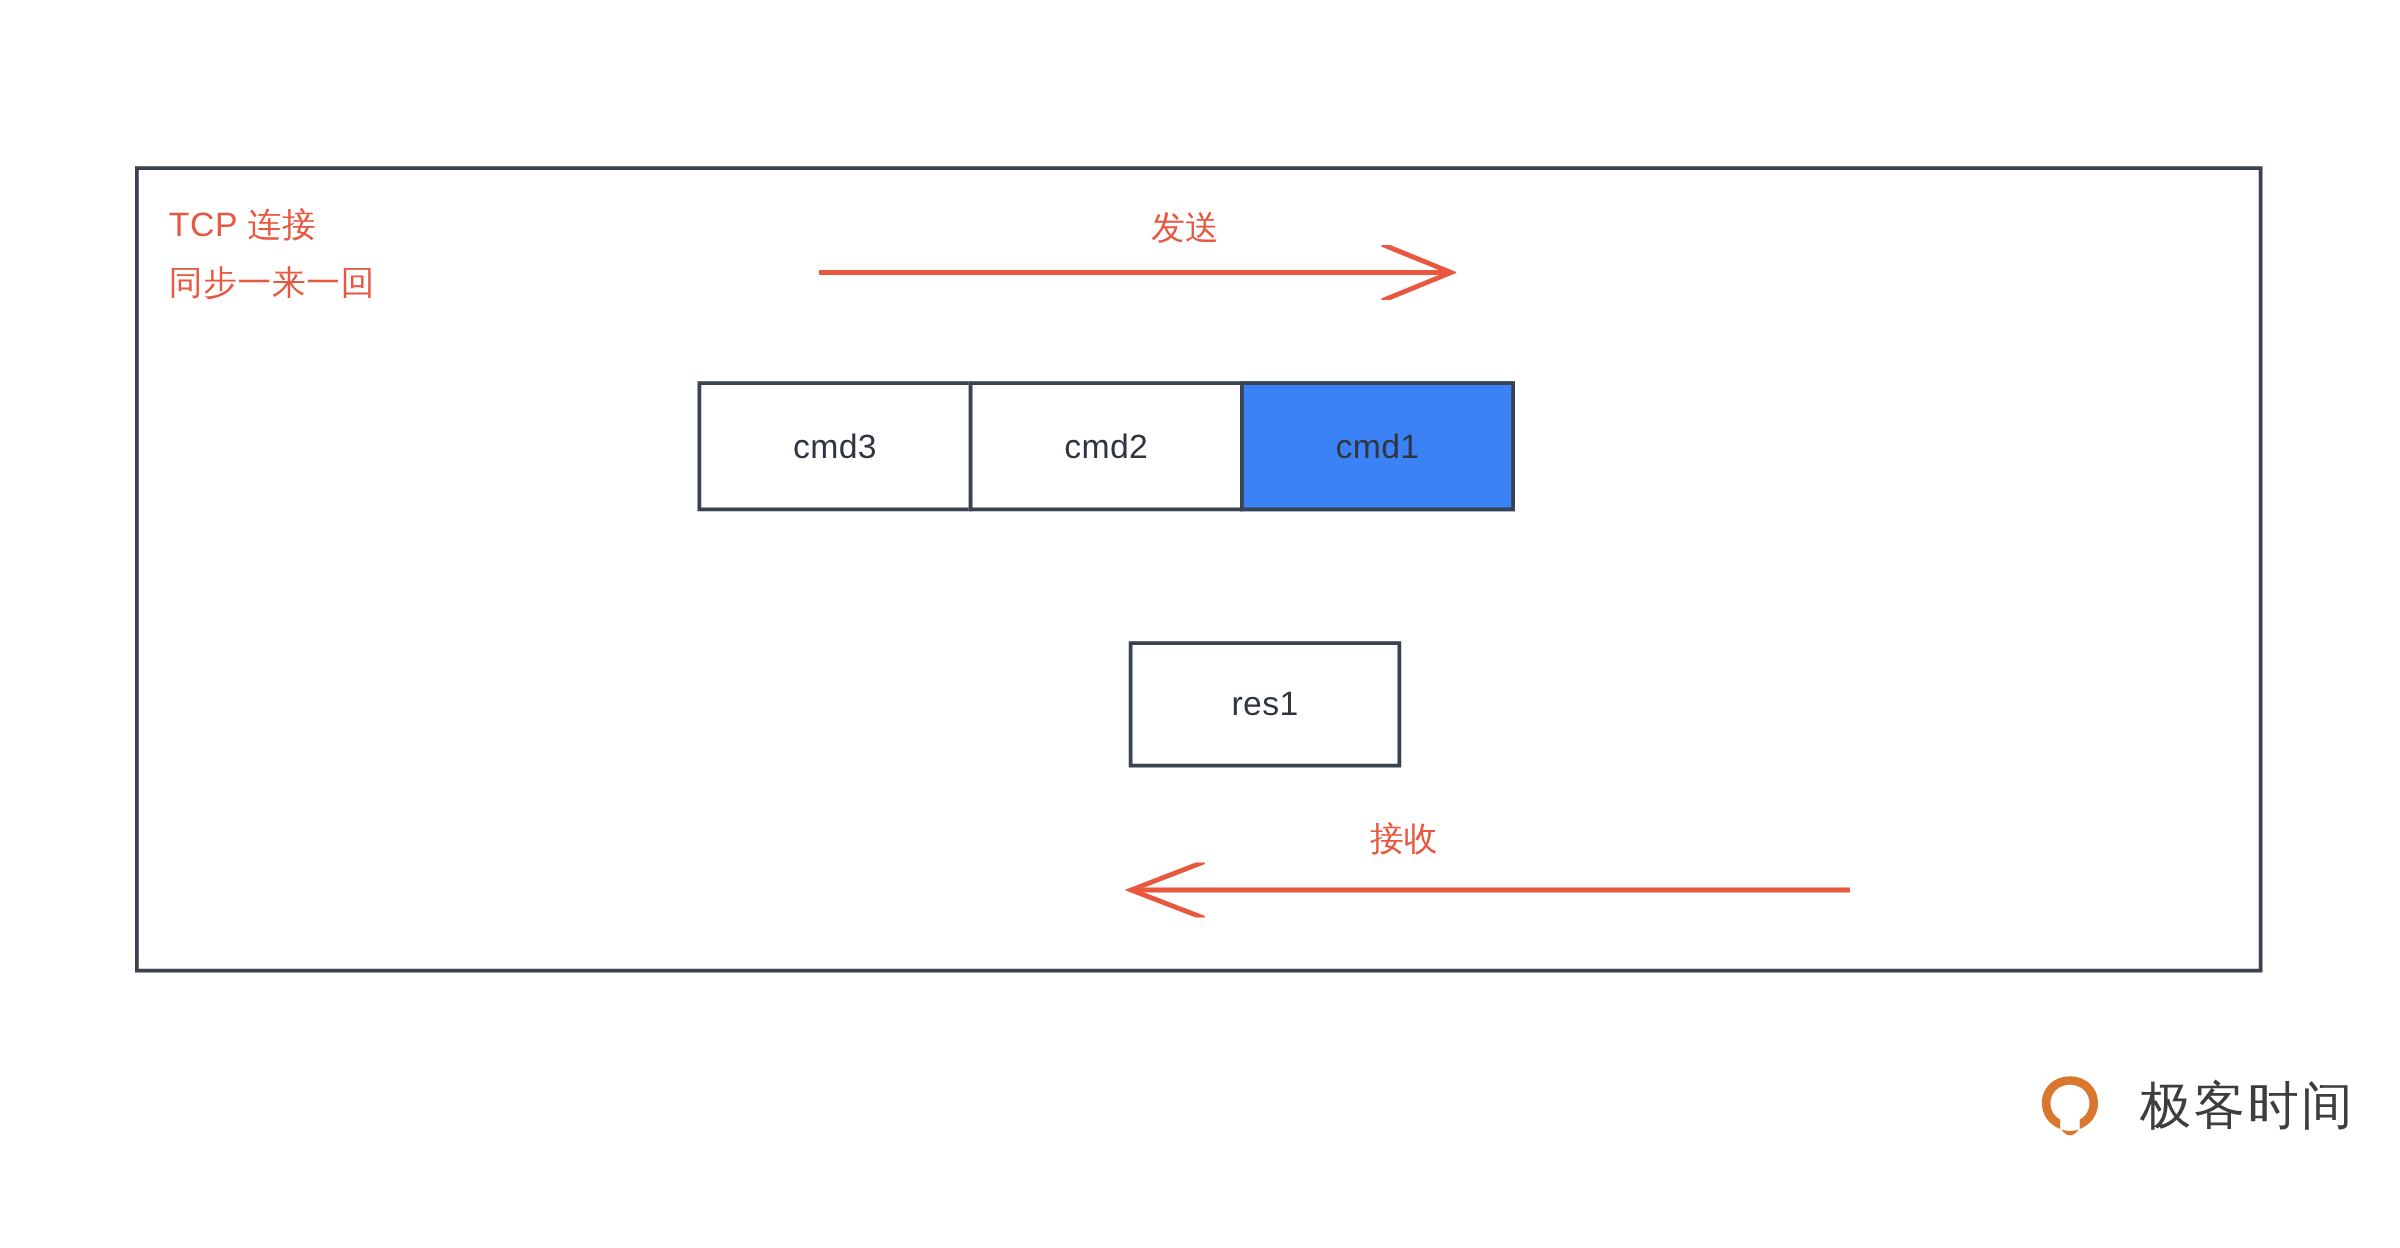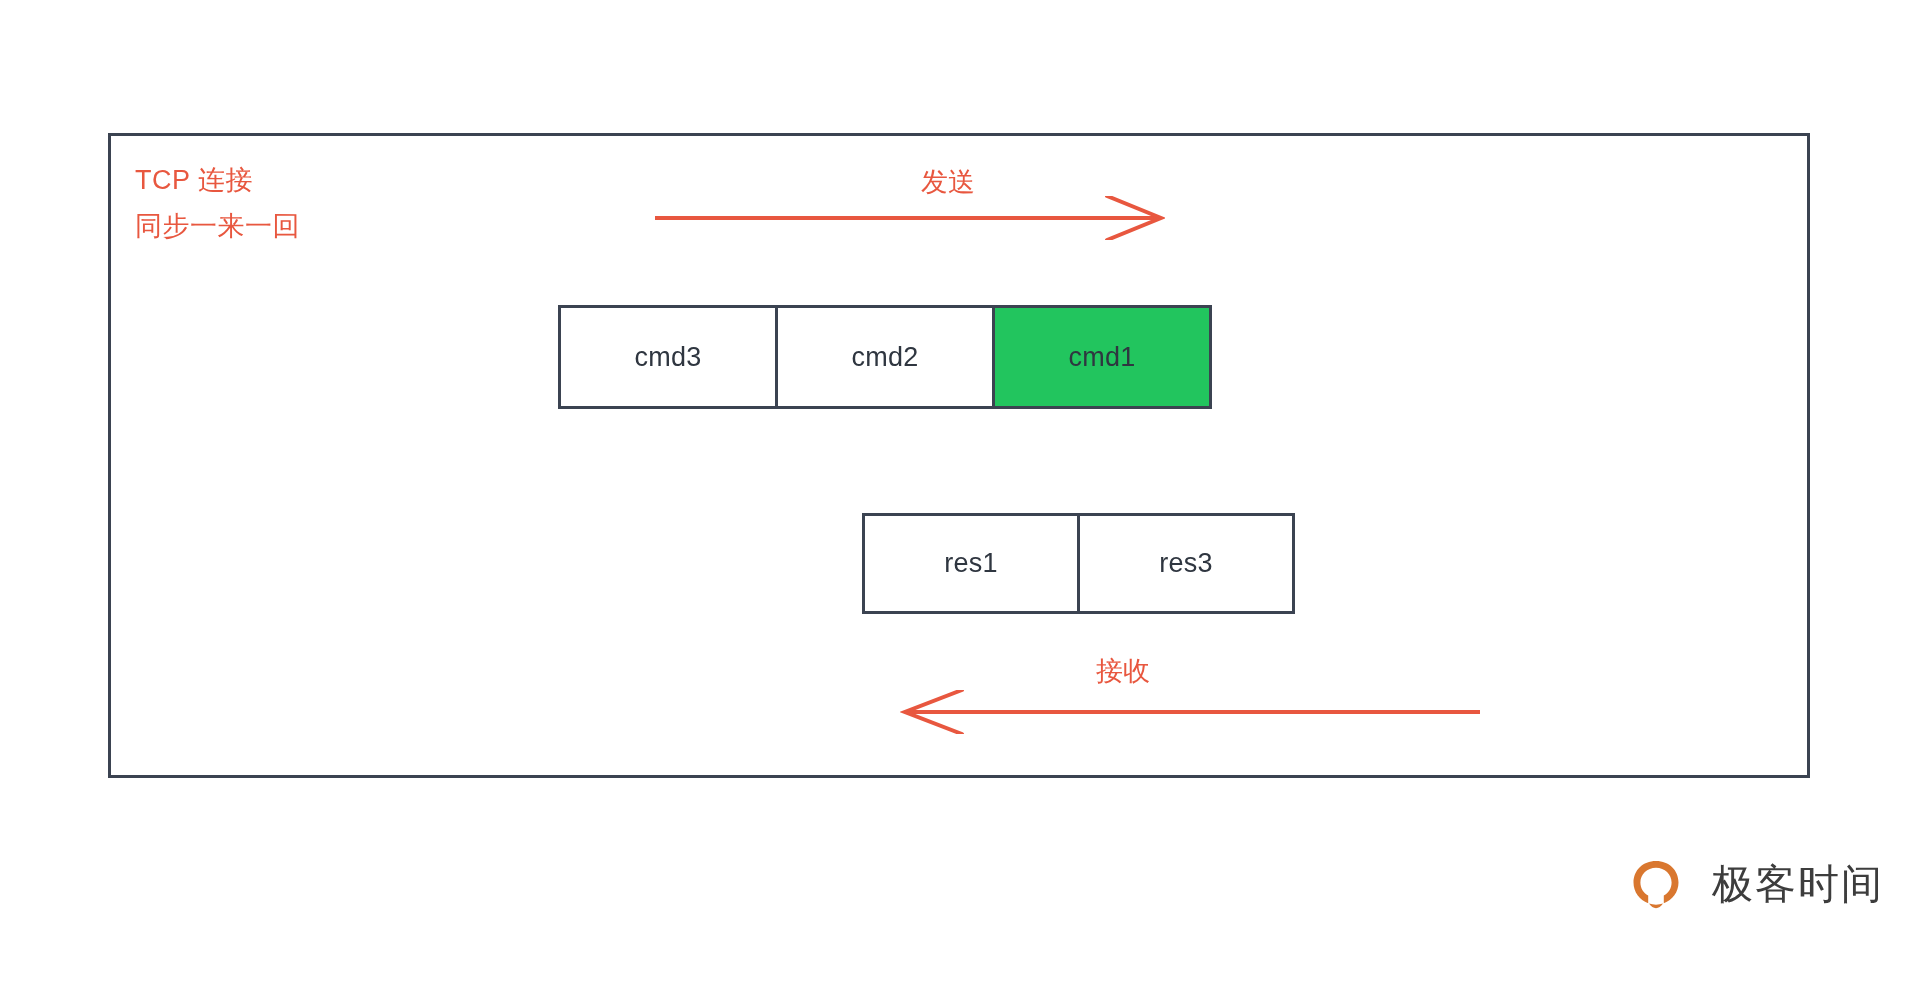--- a/index.html
+++ b/index.html
@@ -66,27 +66,27 @@
     border: 3px solid #3b4351;
     background: #ffffff;
     display: flex;
     align-items: center;
     justify-content: center;
     color: #2f3640;
     font-size: 27px;
     letter-spacing: 0.3px;
   }
   .cell + .cell { margin-left: -3px; }
-  .cell.highlight { background: #22c55e; }
+  .cell.highlight { background: #3b82f6; }
 
   .cmd-row { left: 558px; top: 305px; height: 104px; }
   .cmd-row .cell { width: 220px; height: 104px; }
 
   .res-row { left: 862px; top: 513px; height: 101px; }
-  .res-row .cell { width: 218px; height: 101px; }
+  .res-row .cell { width: 218px; height: 101px; margin-left: 41px; }
 
   
   .brand {
     position: absolute;
     left: 1630px;
     top: 858px;
     display: flex;
     align-items: center;
     gap: 30px;
   }
@@ -126,23 +126,20 @@
     </div>
     <div class="cell highlight">
       <span>cmd1</span>
     </div>
   </div>
 
   <div class="row res-row">
     <div class="cell">
       <span>res1</span>
     </div>
-    <div class="cell">
-      <span>res3</span>
-    </div>
   </div>
 
   <div class="arrow-label recv-label">接收</div>
   <svg class="arrow-wrap recv-arrow" viewBox="0 0 580 44">
     <line x1="8" y1="22" x2="580" y2="22" stroke="#e8573f" stroke-width="4"></line>
     <polyline points="62,0 5,22 62,44" fill="none" stroke="#e8573f" stroke-width="4" stroke-linecap="round" stroke-linejoin="miter"></polyline>
   </svg>
 
   <div class="brand">
     <svg class="brand-mark" viewBox="0 0 52 52">

